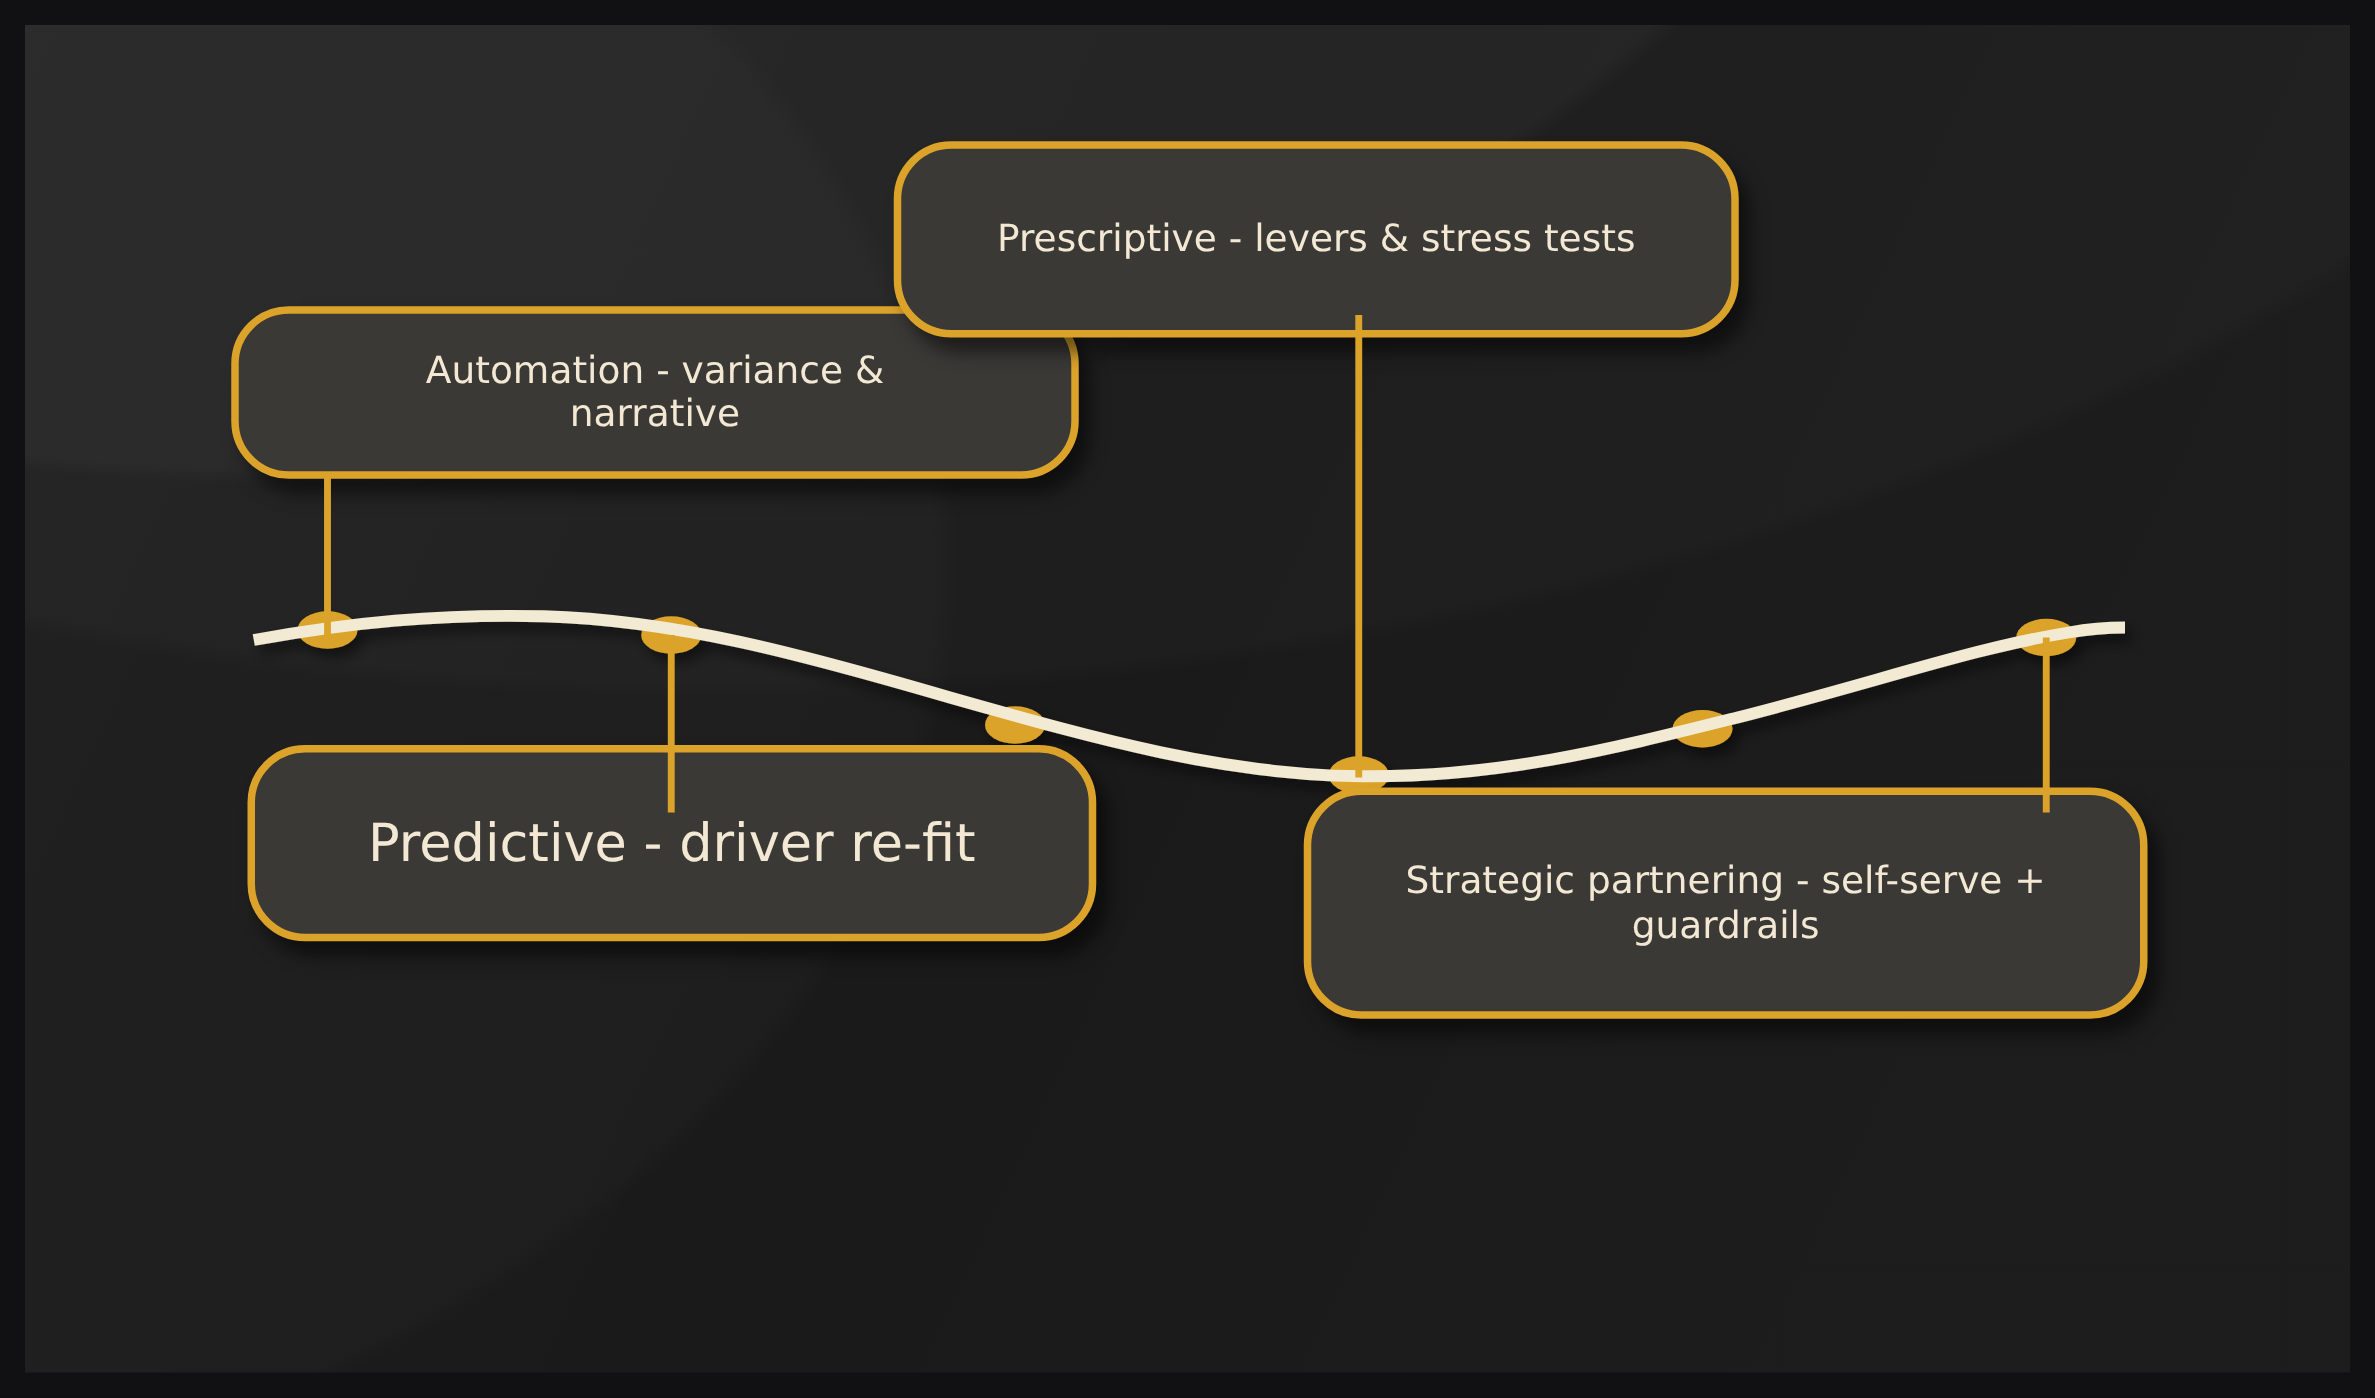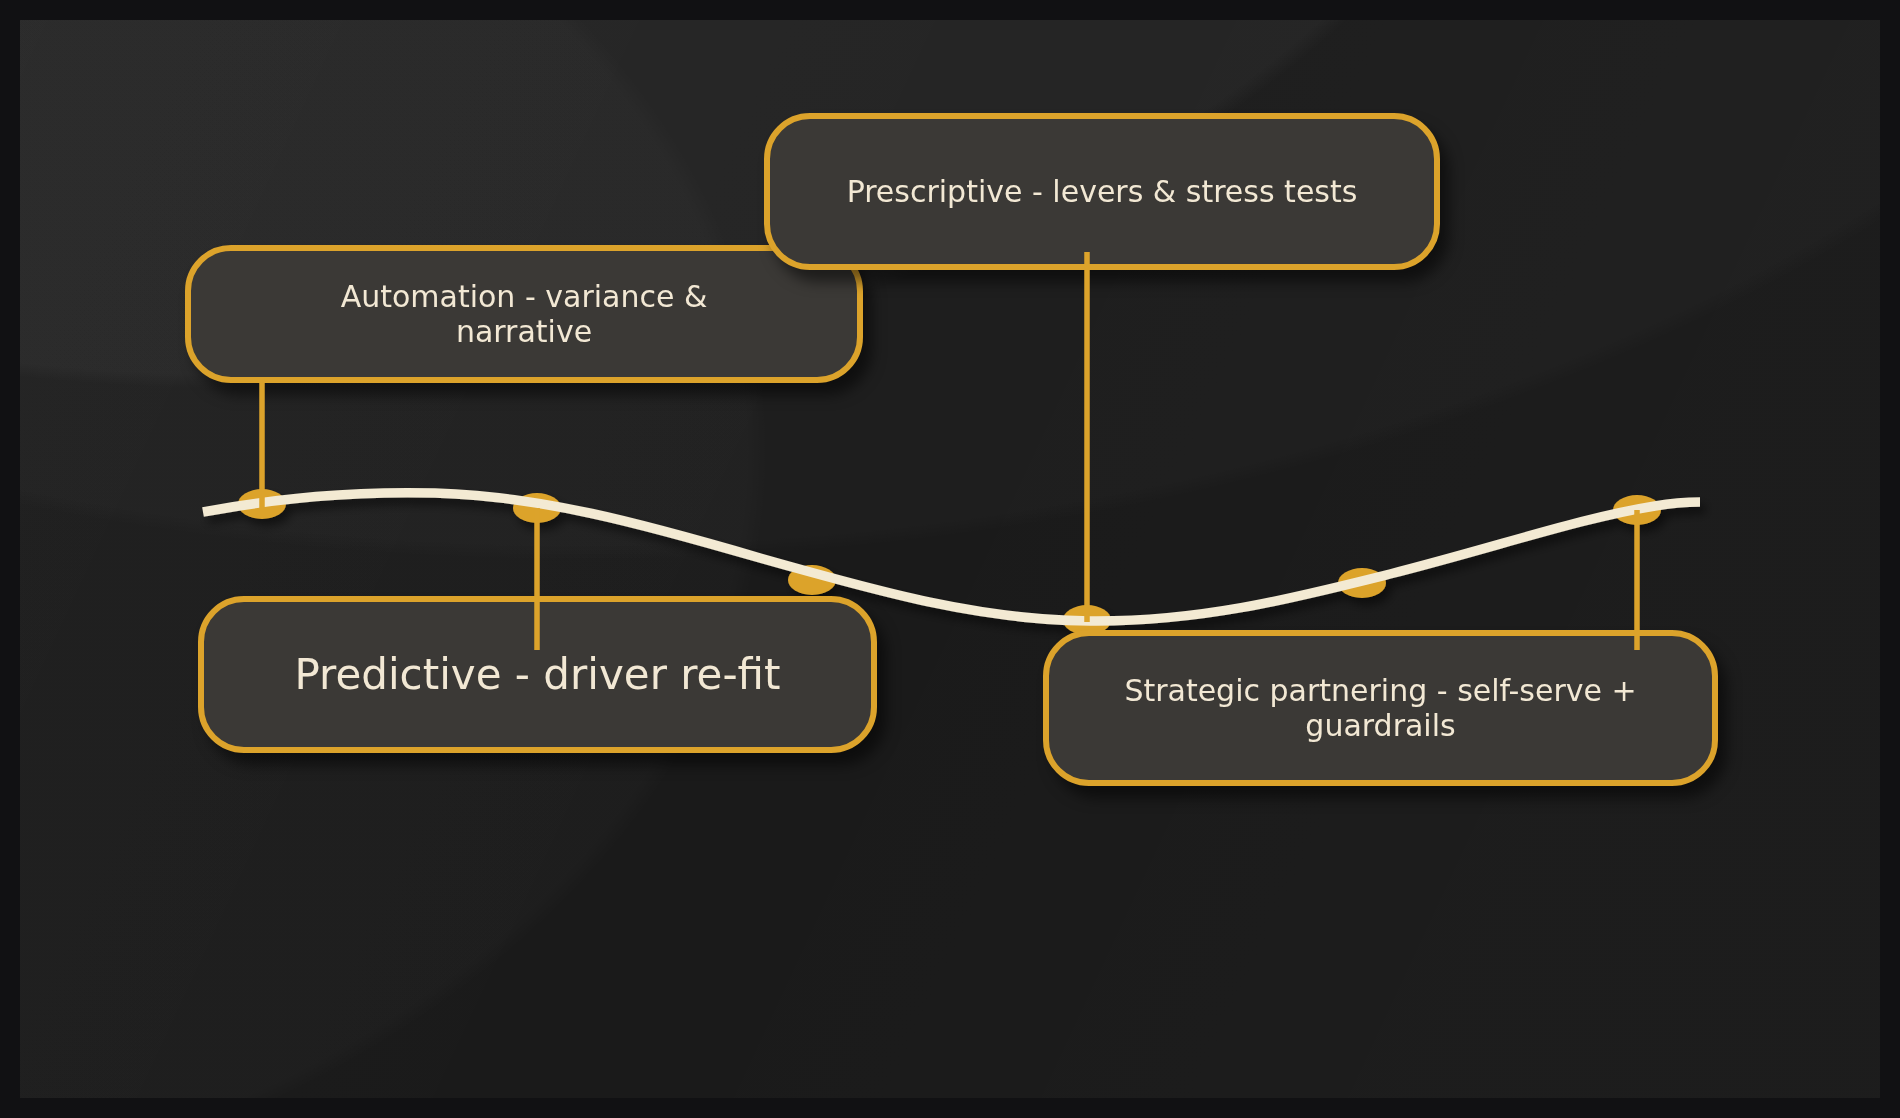--- a/index.html
+++ b/index.html
@@ -60,24 +60,24 @@
     align-items: center;
     justify-content: center;
     text-align: center;
     color: var(--text-color, #F2E8D4);
     font-size: 30px;
     line-height: 1.18;
     z-index: 2;
   }
   .node .label { padding: 0 18px; }
 
-  .node-prescriptive { left: 764px;  top: 113px; width: 676px; height: 157px; z-index: 3; }
+  .node-prescriptive { left: 715px;  top: 113px; width: 676px; height: 157px; z-index: 3; }
   .node-automation   { left: 185px;  top: 245px; width: 678px; height: 138px; }
   .node-predictive   { left: 198px;  top: 596px; width: 679px; height: 157px; font-size: 42px; }
-  .node-strategic    { left: 1043px; top: 630px; width: 675px; height: 156px; }
+  .node-strategic    { left: 1043px; top: 630px; width: 675px; height: 185px; }
 
   .node-automation .label { max-width: 440px; }
   .node-strategic  .label { max-width: 560px; }
 </style>
 </head>
 <body>
 
 <div class="stage">
 
   <div class="panel"></div>

